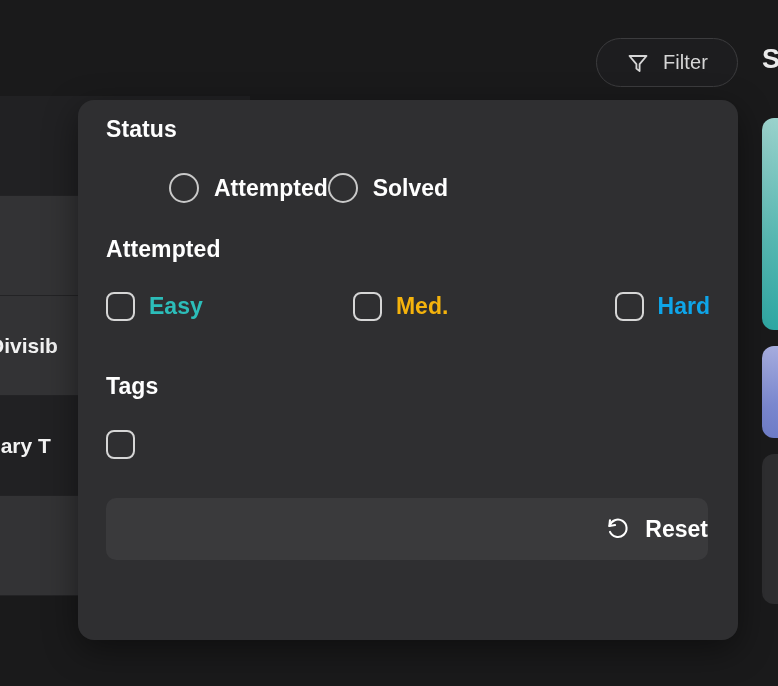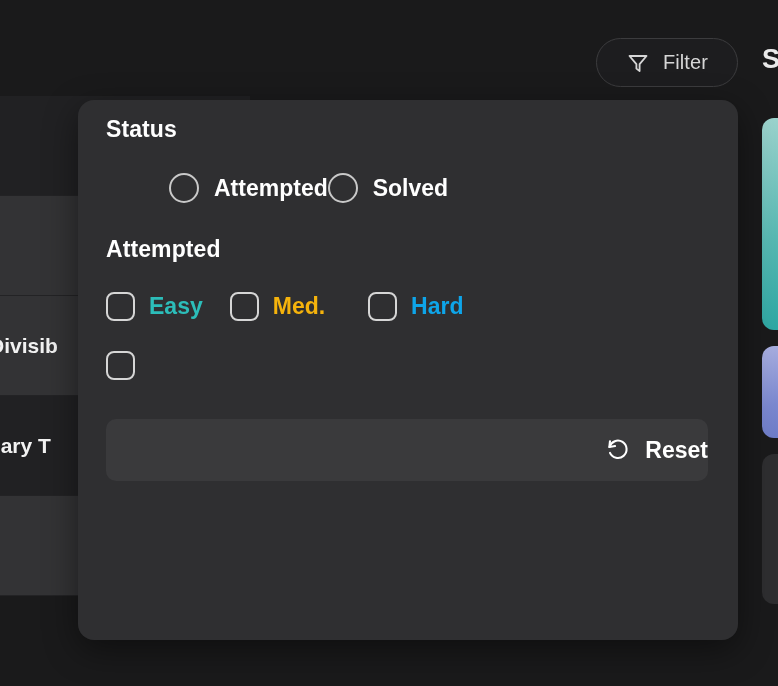--- a/index.html
+++ b/index.html
@@ -178,20 +178,21 @@
     margin-left: 15px;
     white-space: nowrap;
   }
   .opt-solved    { margin-left: 0px; }
   .opt-attempted { margin-left: 63px; }
 
   .difficulty-title { margin-top: 33px; }
 
   .difficulty-row {
     margin-top: 29px;
+    justify-content: space-between;
   }
   .check-mark {
     width: 29px;
     height: 29px;
     border: 2px solid #d6d6d6;
     border-radius: 8px;
     background: transparent;
     flex: none;
   }
   .difficulty-row .opt-label { margin-left: 14px; }
@@ -292,20 +293,21 @@
     <div class="option opt-med">
       <span class="check-mark"></span>
       <span class="opt-label" style="color:#f5b30c">Med.</span>
     </div>
     <div class="option opt-hard">
       <span class="check-mark"></span>
       <span class="opt-label" style="color:#0ea5e9">Hard</span>
     </div>
   </div>
 
+  <div class="section-title tags-title">Tags</div>
 
   <div class="options-row tags-row">
     <div class="option">
       <span class="check-mark"></span>
     </div>
   </div>
 
   <button class="reset-button">
     <span class="reset-icon">
       <svg viewBox="0 0 24 24" width="26" height="26" fill="none" stroke="#ffffff" stroke-width="1.9" stroke-linecap="round" stroke-linejoin="round">

